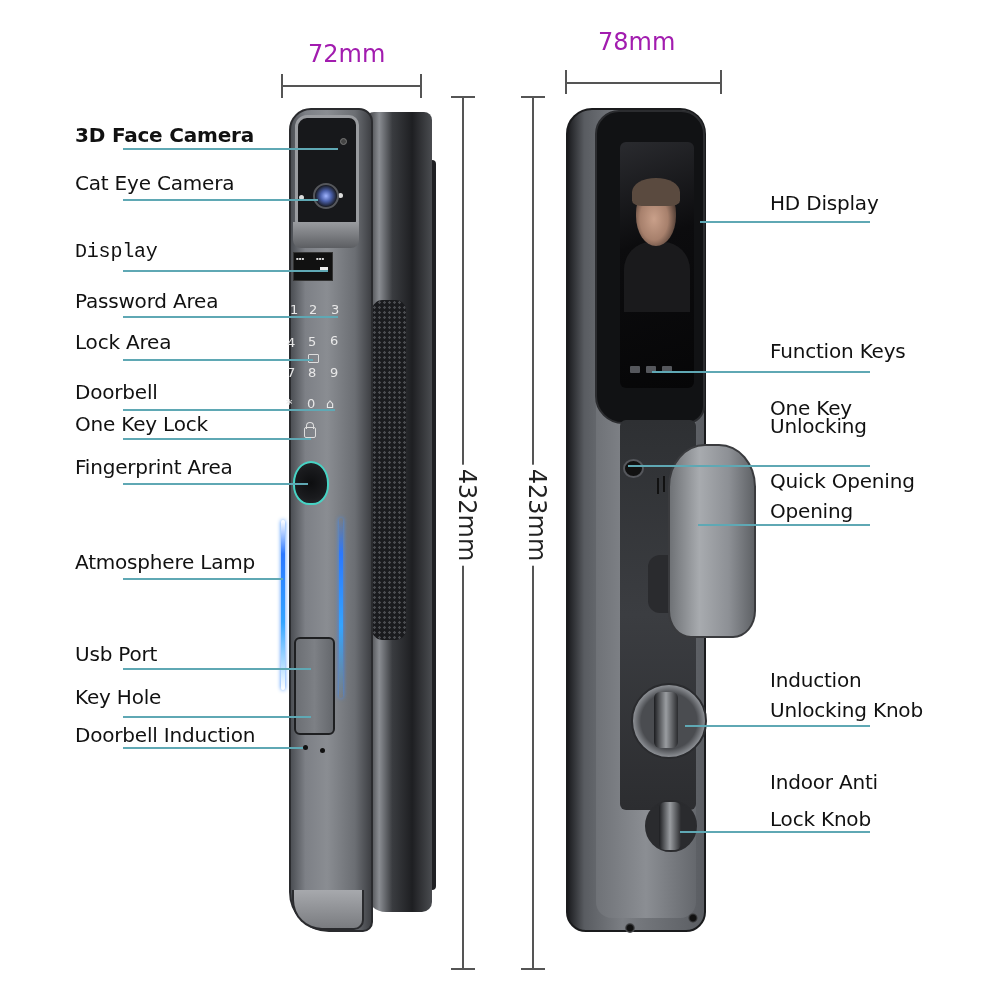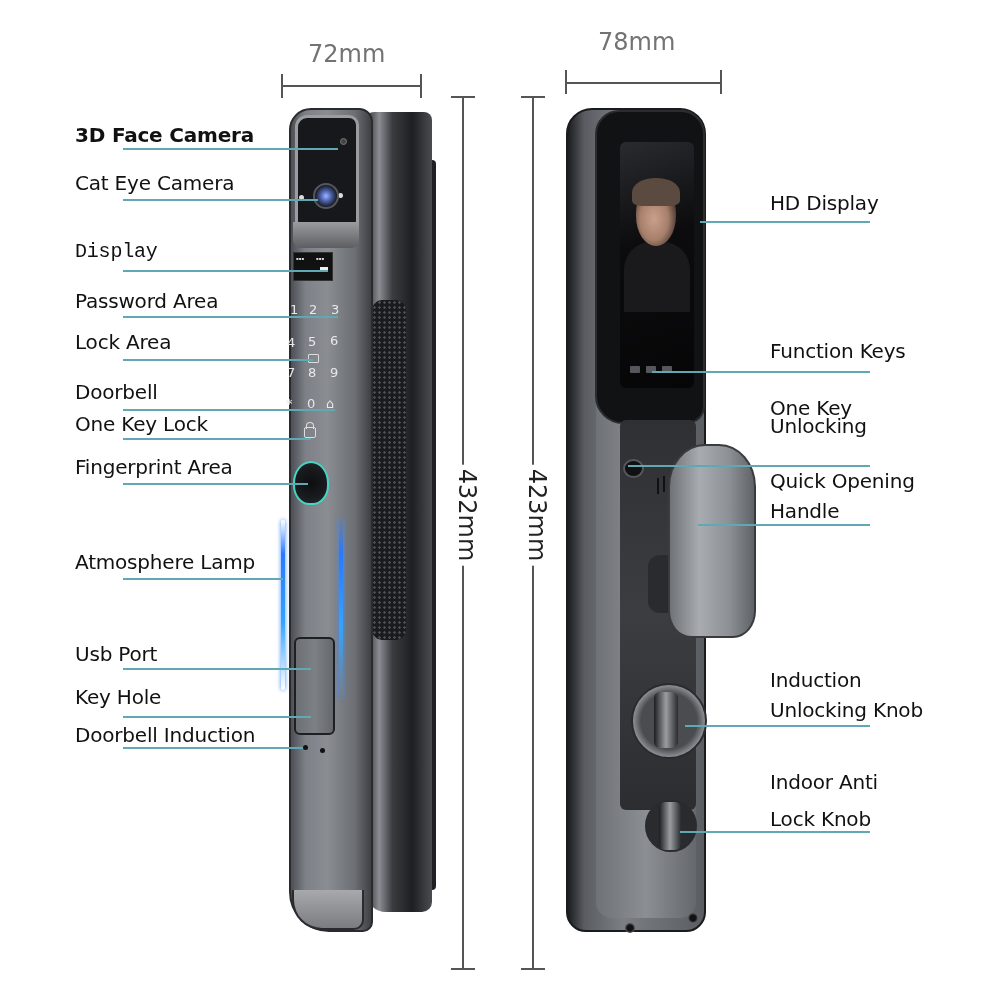--- a/index.html
+++ b/index.html
@@ -1,21 +1,21 @@
 <!DOCTYPE html>
 <html><head>
 <meta charset="utf-8">
 <style>
   html, body { margin:0; padding:0; background:#ffffff; }
   body { width:1000px; height:1000px; position:relative; overflow:hidden;
          font-family:"DejaVu Sans", "Liberation Sans", sans-serif; color:#111; }
   .abs { position:absolute; }
   .label { position:absolute; font-size:20px; line-height:30px; color:#111; white-space:nowrap; letter-spacing:-0.2px; }
   .leader { position:absolute; height:2px; background:#5fa8b4; }
-  .dim-text { position:absolute; font-size:24px; color:#737373; }
+  .dim-text { position:absolute; font-size:24px; color:#a21caf; }
   .dim-h { position:absolute; height:2px; background:#555; }
   .dim-v { position:absolute; width:2px; background:#555; }
   .tick-v { position:absolute; width:2px; height:24px; background:#555; }
   .tick-h { position:absolute; height:2px; width:24px; background:#555; }
   .vtext { position:absolute; font-size:24px; color:#222; transform:rotate(90deg); transform-origin:center center; white-space:nowrap; background:#fff; padding:0 4px; }
 
   
   .lock-body-left { left:289px; top:108px; width:80px; height:820px;
      background:linear-gradient(90deg,#4c4f54 0%,#7d8086 18%,#8a8d92 45%,#6b6e73 80%,#3e4044 100%);
      border-radius:22px 14px 10px 40px; border:2px solid #2a2b2e; }
@@ -192,21 +192,21 @@
 <div class="leader" style="left:700px;top:221px;width:170px;"></div>
 
 <div class="label" style="left:770px;top:336px;">Function Keys</div>
 <div class="leader" style="left:652px;top:371px;width:218px;"></div>
 
 <div class="label" style="left:770px;top:393px;">One Key</div>
 <div class="label" style="left:770px;top:411px;">Unlocking</div>
 <div class="leader" style="left:628px;top:465px;width:242px;"></div>
 
 <div class="label" style="left:770px;top:466px;">Quick Opening</div>
-<div class="label" style="left:770px;top:496px;">Handle</div>
+<div class="label" style="left:770px;top:496px;">Opening</div>
 <div class="leader" style="left:698px;top:524px;width:172px;"></div>
 
 <div class="label" style="left:770px;top:665px;">Induction</div>
 <div class="label" style="left:770px;top:695px;">Unlocking Knob</div>
 <div class="leader" style="left:685px;top:725px;width:185px;"></div>
 
 <div class="label" style="left:770px;top:767px;">Indoor Anti</div>
 <div class="label" style="left:770px;top:797px;margin-top:7px;">Lock Knob</div>
 <div class="leader" style="left:680px;top:831px;width:190px;"></div>
 

